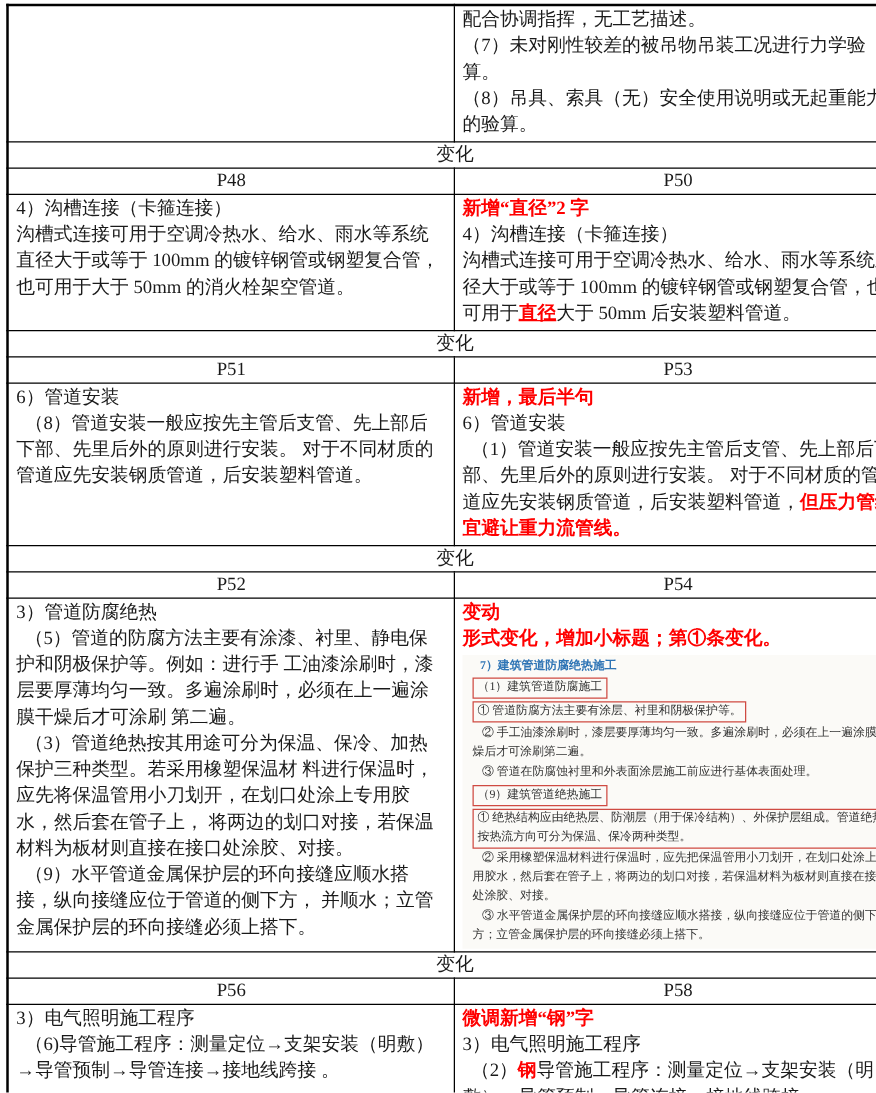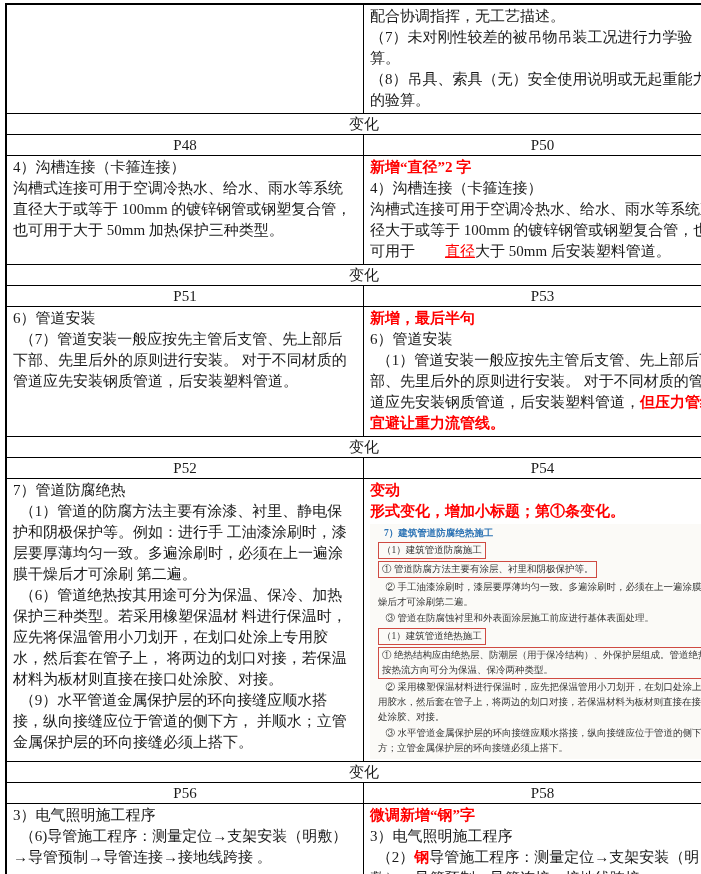--- a/index.html
+++ b/index.html
@@ -29,21 +29,21 @@
     text-align:center;
     vertical-align:middle;
     padding:0;
     height:20px;
     line-height:20px;
   }
   .h88{height:86px;} .h92{height:90px;} .h126{height:124px;margin-left:36px;}
   .h264{height:262px;} .h80{height:78px;}
   .para{text-indent:0.45em;}
   .red{color:var(--red,#ff0000);font-weight:bold;}
-  .red-ul{color:var(--red,#ff0000);font-weight:normal;text-decoration:underline;margin-left:30px;}
+  .red-ul{color:var(--red,#ff0000);font-weight:bold;text-decoration:underline;}
   .note{color:var(--red,#ff0000);font-weight:bold;}
   .snap{
     margin-top:2px;
     padding:2px 0 2px 8px;
     background:#fbfaf7;
     font-size:9.5px;
     line-height:15px;
     font-family:"Liberation Serif","DejaVu Serif",serif;
     color:#333;
   }
@@ -76,72 +76,72 @@
     <td colspan="2">变化</td>
   </tr>
   <tr class="label-row">
     <td>P48</td>
     <td>P50</td>
   </tr>
 
   <tr>
     <td class="col-l h92">
       <div>4）沟槽连接（卡箍连接）</div>
-      <div>沟槽式连接可用于空调冷热水、给水、雨水等系统直径大于或等于 100mm 的镀锌钢管或钢塑复合管，也可用于大于 50mm 加热保护三种类型。</div>
+      <div>沟槽式连接可用于空调冷热水、给水、雨水等系统直径大于或等于 100mm 的镀锌钢管或钢塑复合管，也可用于大于 50mm 的消火栓架空管道。</div>
     </td>
     <td class="col-r h92">
       <div class="note">新增“直径”2 字</div>
       <div>4）沟槽连接（卡箍连接）</div>
       <div><span>沟槽式连接可用于空调冷热水、给水、雨水等系统直径大于或等于 100mm 的镀锌钢管或钢塑复合管，也可用于</span><span class="red-ul">直径</span><span>大于 50mm 后安装塑料管道。</span></div>
     </td>
   </tr>
   <tr class="label-row">
     <td colspan="2">变化</td>
   </tr>
   <tr class="label-row">
     <td>P51</td>
     <td>P53</td>
   </tr>
 
   <tr>
     <td class="col-l h126">
       <div>6）管道安装</div>
-      <div class="para">（7）管道安装一般应按先主管后支管、先上部后下部、先里后外的原则进行安装。 对于不同材质的管道应先安装钢质管道，后安装塑料管道。</div>
+      <div class="para">（8）管道安装一般应按先主管后支管、先上部后下部、先里后外的原则进行安装。 对于不同材质的管道应先安装钢质管道，后安装塑料管道。</div>
     </td>
     <td class="col-r h126">
       <div class="note">新增，最后半句</div>
       <div>6）管道安装</div>
       <div class="para"><span>（1）管道安装一般应按先主管后支管、先上部后下部、先里后外的原则进行安装。 对于不同材质的管道应先安装钢质管道，后安装塑料管道，</span><span class="red">但压力管线宜避让重力流管线。</span><span></span></div>
     </td>
   </tr>
   <tr class="label-row">
     <td colspan="2">变化</td>
   </tr>
   <tr class="label-row">
     <td>P52</td>
     <td>P54</td>
   </tr>
 
   <tr>
     <td class="col-l h264">
-      <div>7）管道防腐绝热</div>
-      <div class="para">（1）管道的防腐方法主要有涂漆、衬里、静电保护和阴极保护等。例如：进行手 工油漆涂刷时，漆层要厚薄均匀一致。多遍涂刷时，必须在上一遍涂膜干燥后才可涂刷 第二遍。</div>
-      <div class="para">（6）管道绝热按其用途可分为保温、保冷、加热保护三种类型。若采用橡塑保温材 料进行保温时，应先将保温管用小刀划开，在划口处涂上专用胶水，然后套在管子上， 将两边的划口对接，若保温材料为板材则直接在接口处涂胶、对接。</div>
+      <div>3）管道防腐绝热</div>
+      <div class="para">（5）管道的防腐方法主要有涂漆、衬里、静电保护和阴极保护等。例如：进行手 工油漆涂刷时，漆层要厚薄均匀一致。多遍涂刷时，必须在上一遍涂膜干燥后才可涂刷 第二遍。</div>
+      <div class="para">（3）管道绝热按其用途可分为保温、保冷、加热保护三种类型。若采用橡塑保温材 料进行保温时，应先将保温管用小刀划开，在划口处涂上专用胶水，然后套在管子上， 将两边的划口对接，若保温材料为板材则直接在接口处涂胶、对接。</div>
       <div class="para">（9）水平管道金属保护层的环向接缝应顺水搭接，纵向接缝应位于管道的侧下方， 并顺水；立管金属保护层的环向接缝必须上搭下。</div>
     </td>
     <td class="col-r h264">
       <div class="note">变动</div>
       <div class="note">形式变化，增加小标题；第①条变化。</div>
       <div class="snap">
         <div class="snap-title">7）建筑管道防腐绝热施工</div>
         <div><span class="snap-box">（1）建筑管道防腐施工</span></div>
         <div><span class="snap-box">① 管道防腐方法主要有涂层、衬里和阴极保护等。</span></div>
         <p class="ind">② 手工油漆涂刷时，漆层要厚薄均匀一致。多遍涂刷时，必须在上一遍涂膜干燥后才可涂刷第二遍。</p>
         <p class="ind">③ 管道在防腐蚀衬里和外表面涂层施工前应进行基体表面处理。</p>
-        <div><span class="snap-box">（1）建筑管道绝热施工</span></div>
+        <div><span class="snap-box">（9）建筑管道绝热施工</span></div>
         <div>
               <span class="snap-box wide">① 绝热结构应由绝热层、防潮层（用于保冷结构）、外保护层组成。管道绝热按热流方向可分为保温、保冷两种类型。</span>
             </div>
         <p class="ind">② 采用橡塑保温材料进行保温时，应先把保温管用小刀划开，在划口处涂上专用胶水，然后套在管子上，将两边的划口对接，若保温材料为板材则直接在接口处涂胶、对接。</p>
         <p class="ind">③ 水平管道金属保护层的环向接缝应顺水搭接，纵向接缝应位于管道的侧下方；立管金属保护层的环向接缝必须上搭下。</p>
       </div>
     </td>
   </tr>
   <tr class="label-row">
     <td colspan="2">变化</td>

